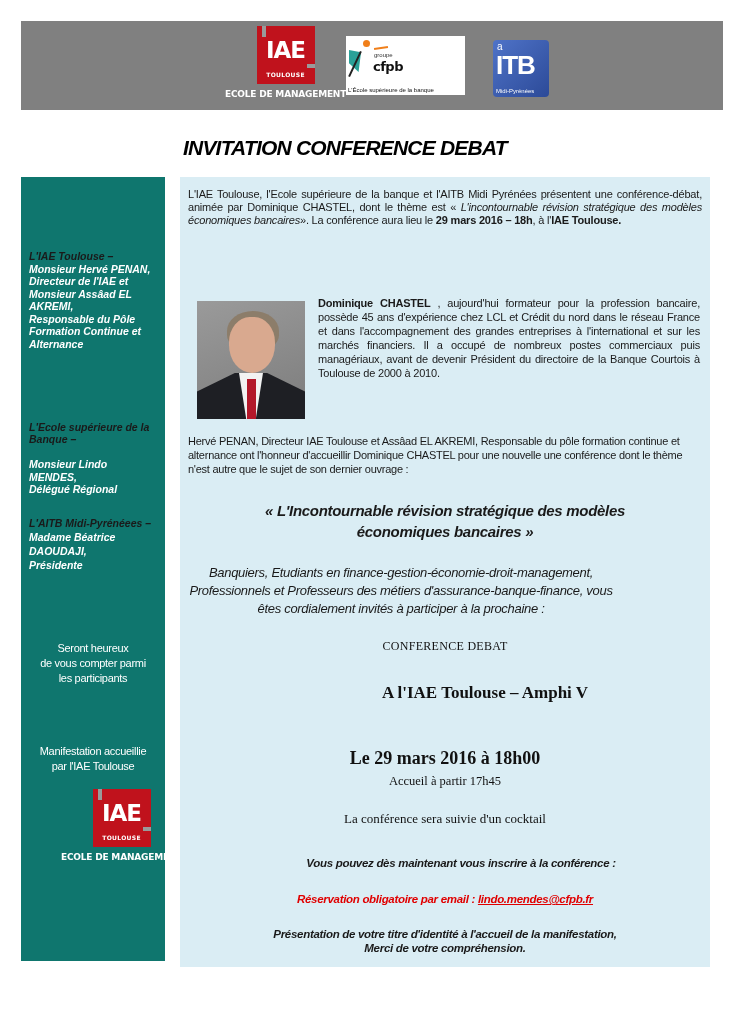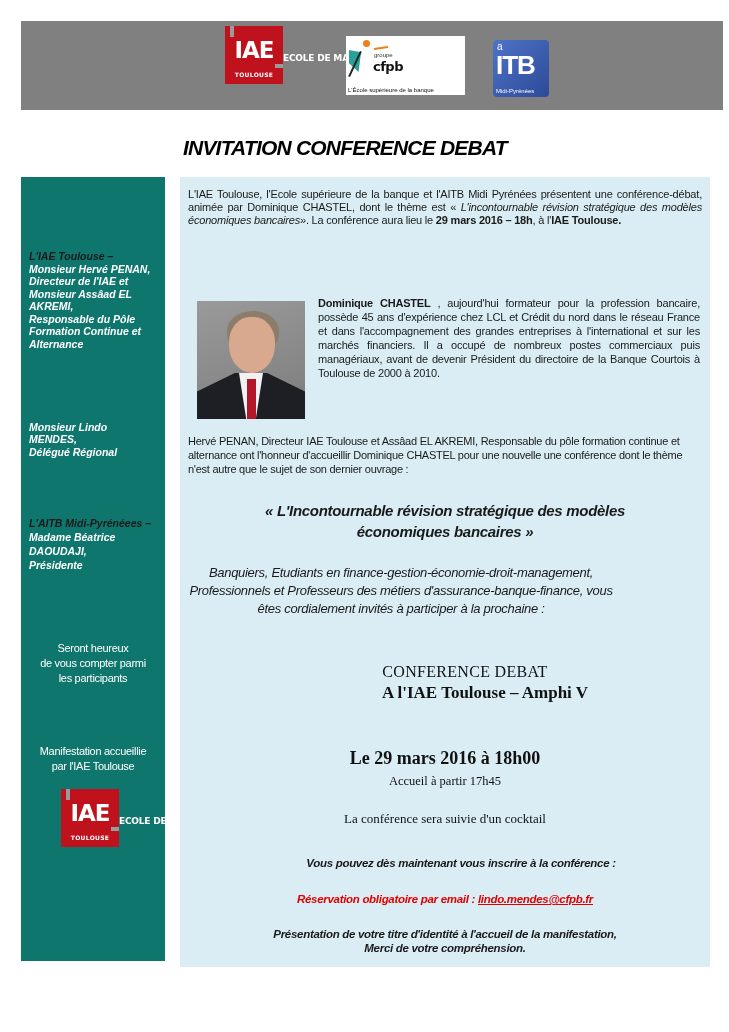--- a/index.html
+++ b/index.html
@@ -1,21 +1,21 @@
 <!DOCTYPE html>
 <html><head>
   <meta charset="utf-8">
   <style>
     html, body { margin: 0; padding: 0; background: #ffffff; }
     body { width: 729px; height: 1032px; position: relative; overflow: hidden; font-family: "Liberation Sans", sans-serif; color: #1a1a1a; }
 
     .header { position: absolute; left: 21px; top: 21px; width: 702px; height: 89px; background: #808080; }
 
     
-    .iae-logo { position: absolute; display: flex; flex-direction: row; align-items: center; }
+    .iae-logo { position: absolute; display: flex; flex-direction: column; align-items: center; }
     .iae-box { position: relative; background: #c0121c; width: 58px; height: 58px; box-sizing: border-box; }
     .iae-box .bar-top { position: absolute; left: 5px; top: 0; width: 4px; height: 11px; background: #9a9a9a; }
     .iae-box .bar-right { position: absolute; right: 0; top: 38px; width: 8px; height: 4px; background: #9a9a9a; }
     .iae-box .iae-text { position: absolute; left: 0; right: 0; top: 13px; text-align: center; color: #fff; font-family: "DejaVu Sans", sans-serif; font-weight: bold; font-size: 23px; letter-spacing: -1px; line-height: 1; }
     .iae-box .tlse-text { position: absolute; left: 0; right: 0; bottom: 6px; text-align: center; color: #fff; font-family: "DejaVu Sans", sans-serif; font-weight: bold; font-size: 6px; letter-spacing: 0.3px; }
     .iae-sub { color: #fff; font-family: "DejaVu Sans", sans-serif; font-weight: bold; font-size: 9px; margin-top: 5px; letter-spacing: -0.2px; white-space: nowrap; }
 
     .cfpb-logo { position: absolute; left: 346px; top: 36px; width: 119px; height: 59px; background: #fff; }
     .cfpb-logo .dot { position: absolute; left: 17px; top: 4px; width: 7px; height: 7px; border-radius: 50%; background: #f07f1a; }
     .cfpb-logo .swoosh { position: absolute; left: 28px; top: 11px; width: 14px; height: 2px; background: #f07f1a; transform: rotate(-8deg); }
@@ -45,21 +45,21 @@
     .photo .hair { position: absolute; left: 30px; top: 10px; width: 52px; height: 40px; border-radius: 50% 50% 40% 40%; background: #8c7d6a; }
     .photo .face { position: absolute; left: 32px; top: 16px; width: 46px; height: 56px; border-radius: 45% 45% 50% 50%; background: #d9a98f; }
     .photo .suit { position: absolute; left: 0; bottom: 0; width: 108px; height: 46px; background: #1e1f24; clip-path: polygon(0 40%, 35% 0, 65% 0, 100% 40%, 100% 100%, 0 100%); }
     .photo .shirt { position: absolute; left: 42px; bottom: 0; width: 24px; height: 46px; background: #f2f2f2; clip-path: polygon(0 0, 100% 0, 70% 100%, 30% 100%); }
     .photo .tie { position: absolute; left: 50px; bottom: 0; width: 9px; height: 40px; background: #b3182a; }
     .bio { position: absolute; left: 138px; top: 119px; width: 382px; font-size: 11px; line-height: 14px; text-align: justify; letter-spacing: -0.2px; }
     .hosts { position: absolute; left: 8px; top: 257px; width: 514px; font-size: 11px; line-height: 14px; letter-spacing: -0.25px; }
     .book { position: absolute; left: 0; top: 323px; width: 530px; text-align: center; font-size: 15px; font-weight: bold; font-style: italic; line-height: 21px; letter-spacing: -0.3px; }
     .audience { position: absolute; left: 0; top: 387px; width: 442px; text-align: center; font-size: 13px; font-style: italic; line-height: 18px; letter-spacing: -0.3px; }
     .serif { font-family: "Liberation Serif", serif; text-align: center; position: absolute; left: 0; width: 530px; color: #111; }
-    .s-conf { top: 486px; font-size: 16px; letter-spacing: 0.3px; margin-left: 20px; }
+    .s-conf { top: 462px; font-size: 12px; letter-spacing: 0.3px; }
     .s-venue { top: 506px; font-size: 17px; font-weight: bold; margin-left: 40px; }
     .s-addr { top: 533px; font-size: 12.5px; }
     .s-date { top: 571px; font-size: 18px; font-weight: bold; }
     .s-accueil { top: 597px; font-size: 12.5px; }
     .s-cocktail { top: 634px; font-size: 13px; }
     .inscrire { position: absolute; left: 0; top: 680px; width: 530px; text-align: center; font-size: 11.5px; font-weight: bold; font-style: italic; letter-spacing: -0.3px; padding-left: 16px; }
     .reserve { position: absolute; left: 0; top: 716px; width: 530px; text-align: center; font-size: 11.5px; font-weight: bold; font-style: italic; color: #e00000; letter-spacing: -0.3px; }
     .reserve a { color: #e00000; text-decoration: underline; }
     .presentation { position: absolute; left: 0; top: 750px; width: 530px; text-align: center; font-size: 11.5px; font-weight: bold; font-style: italic; line-height: 14px; letter-spacing: -0.3px; white-space: pre-line; }
   </style>
@@ -101,20 +101,22 @@
     <span class="org">L'IAE Toulouse –</span>
     <span class="who">Monsieur Hervé PENAN,
 Directeur de l'IAE  et
 Monsieur Assâad EL
 AKREMI,
 Responsable du Pôle
 Formation Continue et
 Alternance</span>
   </div>
   <div class="sb-block" style="top:231px; white-space:pre-line;">
+    <span class="org" style="white-space:pre-line;">L'Ecole supérieure de la
+Banque –</span>
     <span class="who">Monsieur  Lindo
 MENDES,
 Délégué Régional</span>
   </div>
   <div class="sb-block" style="top:339px; line-height:14px;">
     <span class="org">L'AITB Midi-Pyrénéees –</span>
     <span class="who">Madame Béatrice
 DAOUDAJI,
 Présidente</span>
   </div>

